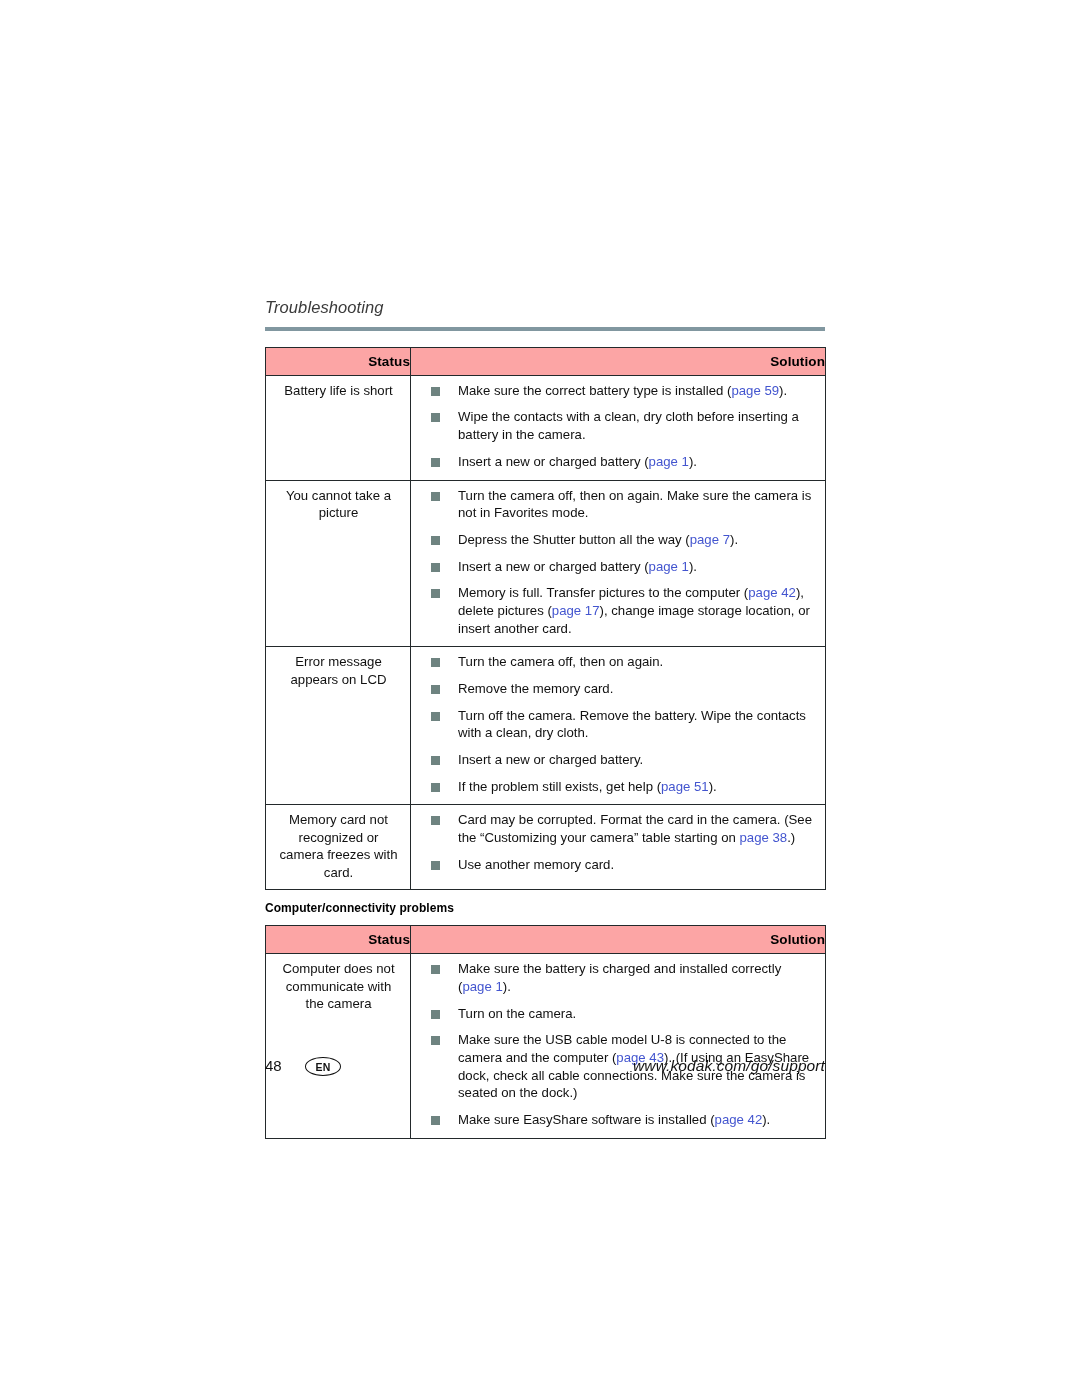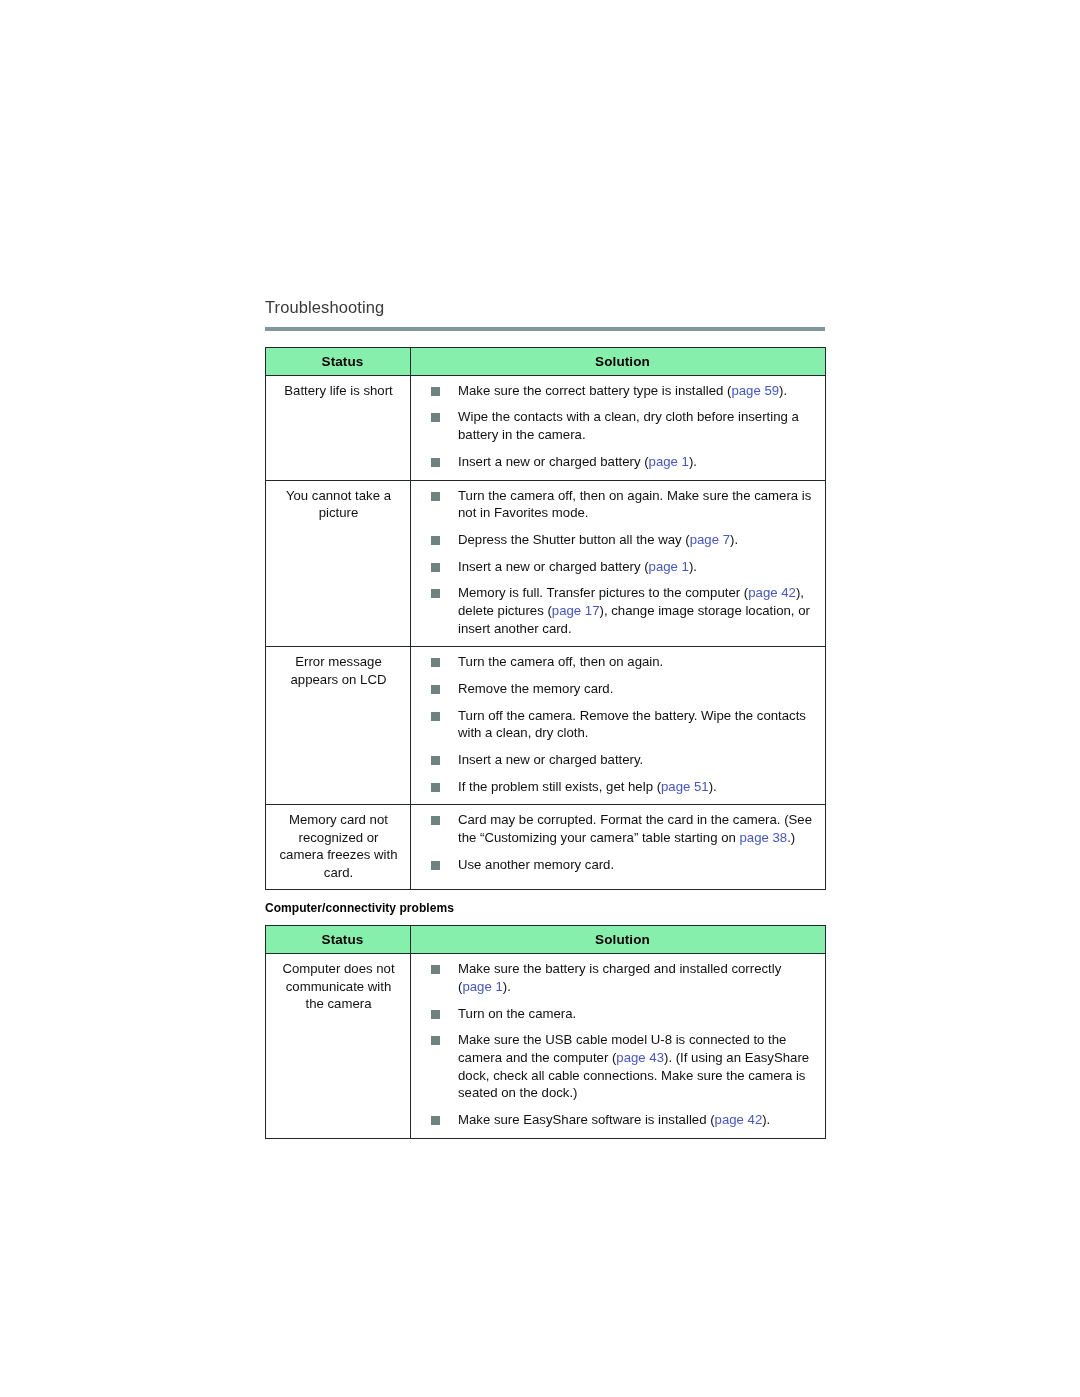--- a/index.html
+++ b/index.html
@@ -27,20 +27,21 @@
 
   .content {
     position: absolute;
     left: 265px;
     top: 298px;
     width: 560px;
   }
 
   
   .running-head {
+    font-style: italic;
     font-size: 16.5px;
     color: #3a3a3a;
     letter-spacing: 0.1px;
     line-height: 1.2;
     margin: 0 0 9px 0;
   }
   .head-rule {
     height: 4px;
     background: #8197a0;
     width: 560px;
@@ -51,24 +52,24 @@
   table.tbl {
     border-collapse: collapse;
     width: 560px;
     table-layout: fixed;
     border: 1.2px solid #23292b;
   }
   table.tbl col.c-status { width: 145px; }
   table.tbl col.c-solution { width: 415px; }
 
   table.tbl thead th {
-    background: #86efac;
+    background: #fca5a5;
     border-bottom: 1.4px solid #23292b;
     border-right: 1.2px solid #23292b;
-    text-align: center;
+    text-align: right;
     font-weight: bold;
     font-size: 13.5px;
     padding: 6px 0 6px 9px;
     color: #000;
     vertical-align: middle;
     letter-spacing: 0.1px;
   }
   table.tbl thead th:last-child { border-right: none; }
 
   table.tbl tbody td {
@@ -250,14 +251,19 @@
                 <li><span class="bullet"></span><span>Make sure the USB cable model U-8 is connected to the camera and the computer (</span><span class="pref">page 43</span><span>). (If using an EasyShare dock, check all cable connections. Make sure the camera is seated on the dock.)</span></li>
                 <li><span class="bullet"></span><span>Make sure EasyShare software is installed (</span><span class="pref">page 42</span><span>).</span></li>
               </ul>
             </td>
           </tr>
         </tbody>
     </table>
 
   </div>
 
+  <div class="footer">
+    <span class="pageno">48</span>
+    <span class="en-badge">EN</span>
+    <span class="url">www.kodak.com/go/support</span>
+  </div>
 
 </div>
 
 </body></html>

